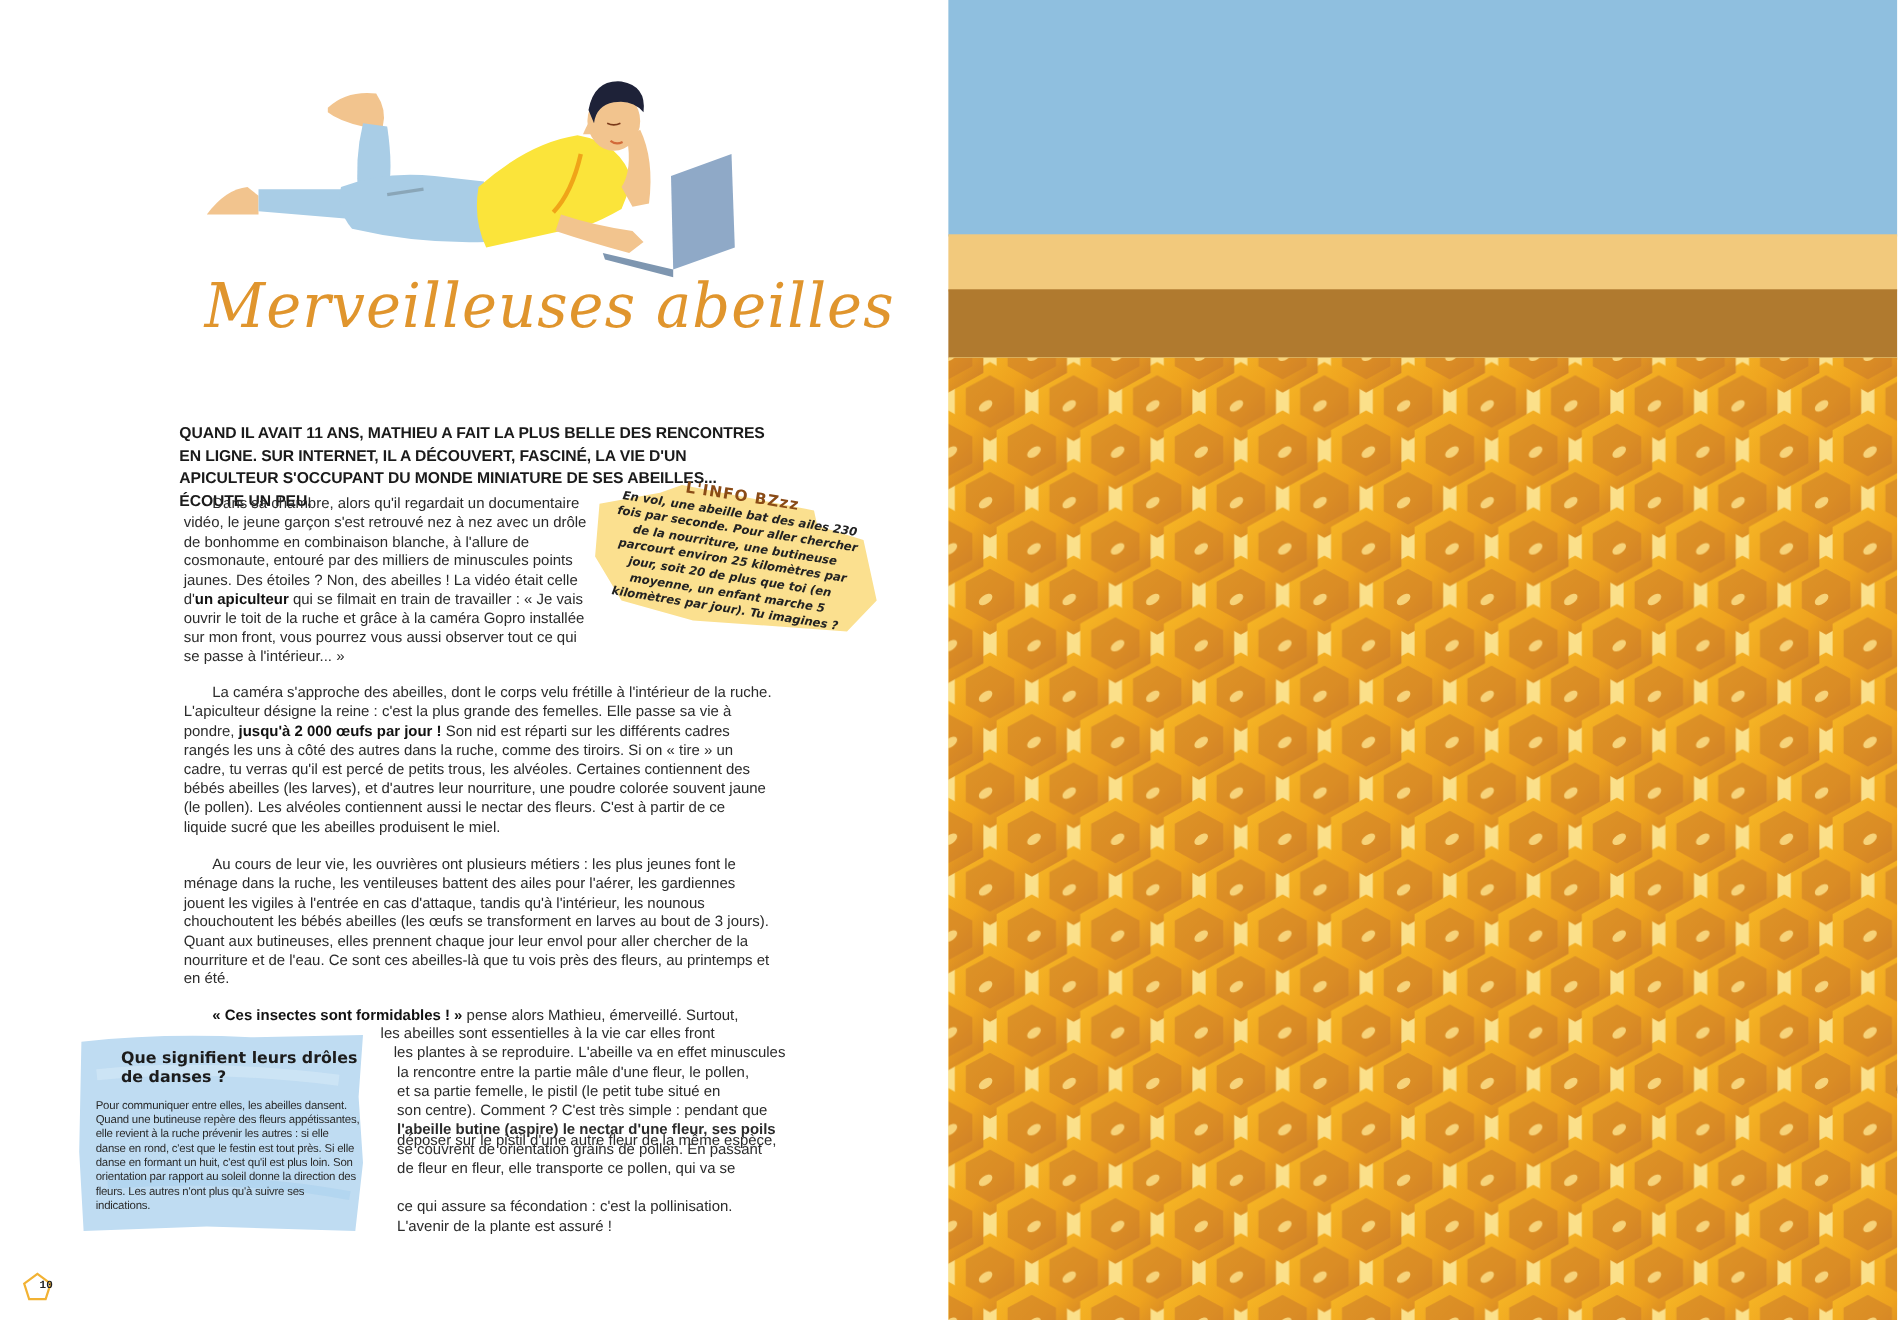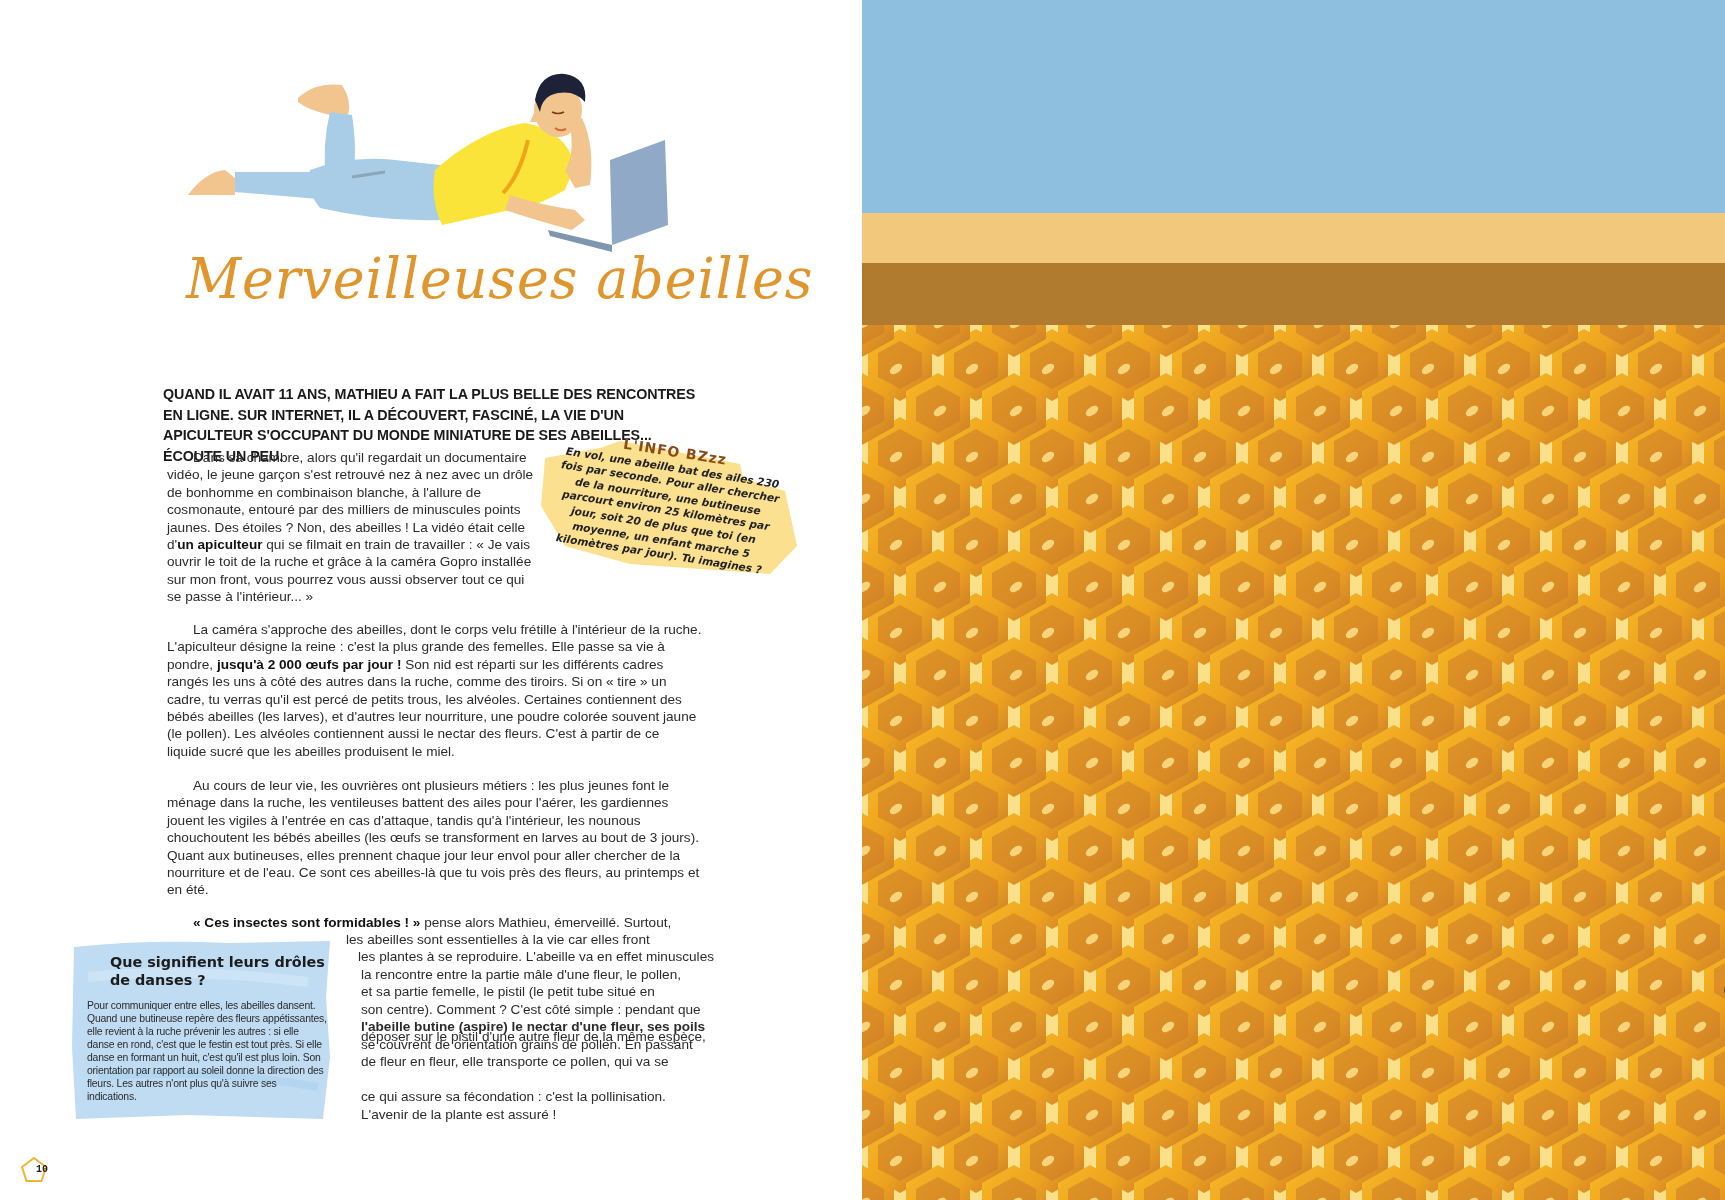--- a/index.html
+++ b/index.html
@@ -88,21 +88,21 @@
   <div class="para p2"><span class="indent"></span><span>La caméra s'approche des abeilles, dont le corps velu frétille à l'intérieur de la ruche. L'apiculteur désigne la reine : c'est la plus grande des femelles. Elle passe sa vie à pondre, </span><b>jusqu'à 2 000 œufs par jour !</b><span> Son nid est réparti sur les différents cadres rangés les uns à côté des autres dans la ruche, comme des tiroirs. Si on « tire » un cadre, tu verras qu'il est percé de petits trous, les alvéoles. Certaines contiennent des bébés abeilles (les larves), et d'autres leur nourriture, une poudre colorée souvent jaune (le pollen). Les alvéoles contiennent aussi le nectar des fleurs. C'est à partir de ce liquide sucré que les abeilles produisent le miel.</span></div>
 
   <div class="para p3"><span class="indent"></span><span>Au cours de leur vie, les ouvrières ont plusieurs métiers : les plus jeunes font le ménage dans la ruche, les ventileuses battent des ailes pour l'aérer, les gardiennes jouent les vigiles à l'entrée en cas d'attaque, tandis qu'à l'intérieur, les nounous chouchoutent les bébés abeilles (les œufs se transforment en larves au bout de 3 jours). Quant aux butineuses, elles prennent chaque jour leur envol pour aller chercher de la nourriture et de l'eau. Ce sont ces abeilles-là que tu vois près des fleurs, au printemps et en été.</span></div>
 
   <div class="para p4-line1"><b>« Ces insectes sont formidables ! »</b><span> pense alors Mathieu, émerveillé. Surtout,</span></div>
 
   <div class="para" style="left:346px; top:931px;">les abeilles sont essentielles à la vie car elles front</div>
   <div class="para" style="left:358px; top:948px;">les plantes à se reproduire. L'abeille va en effet minuscules</div>
   <div class="para" style="left:361px; top:966px;">la rencontre entre la partie mâle d'une fleur, le pollen,</div>
   <div class="para" style="left:361px; top:983px;">et sa partie femelle, le pistil (le petit tube situé en</div>
-  <div class="para" style="left:361px; top:1001px;">son centre). Comment ? C'est côté simple : pendant que</div>
+  <div class="para" style="left:361px; top:1001px;">son centre). Comment ? C'est très simple : pendant que</div>
   <div class="para" style="left:361px; top:1018px;font-weight:bold;">l'abeille butine (aspire) le nectar d'une fleur, ses poils</div>
   <div class="para" style="left:361px; top:1036px;">se couvrent de orientation grains de pollen. En passant</div>
   <div class="para" style="left:361px; top:1053px;">de fleur en fleur, elle transporte ce pollen, qui va se</div>
   <div class="para" style="left:361px; top:1028px;">déposer sur le pistil d'une autre fleur de la même espèce,</div>
   <div class="para" style="left:361px; top:1088px;">ce qui assure sa fécondation : c'est la pollinisation.</div>
   <div class="para" style="left:361px; top:1106px;">L'avenir de la plante est assuré !</div>
 
   <div class="info-box">
     <svg width="265" height="140" viewBox="0 0 265 140">
       <path d="M10 22 L65 12 L85 5 L205 28 L208 42 L250 55 L262 110 L235 138 L95 128 L30 110 L6 70 Z" fill="#fbe08f"></path>

